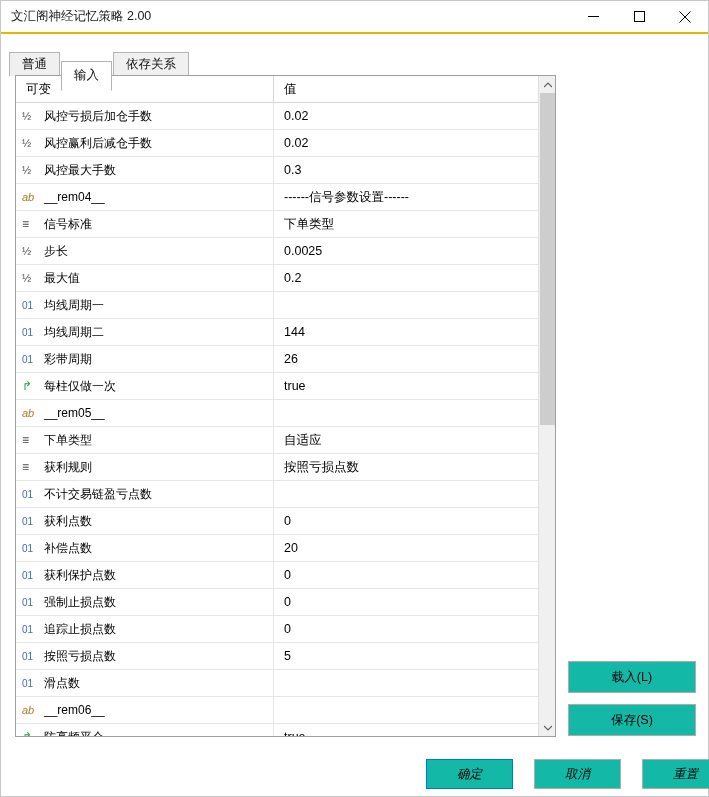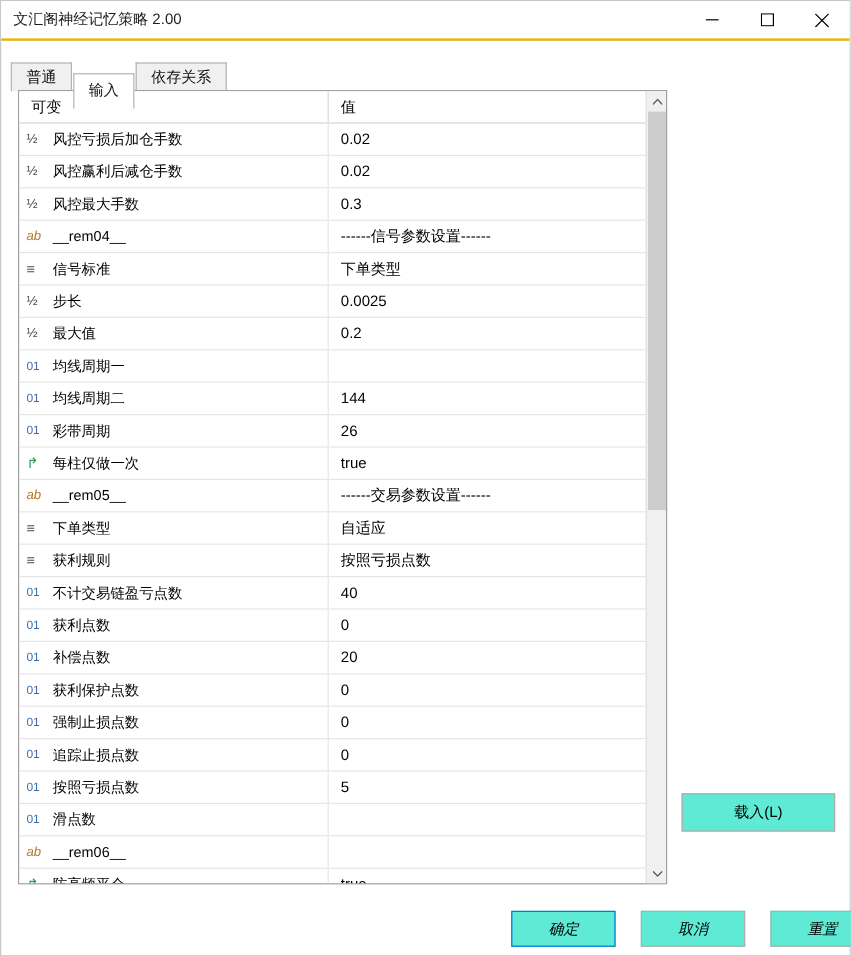--- a/index.html
+++ b/index.html
@@ -196,21 +196,21 @@
   
   .side-buttons {
     position: absolute;
     left: 567px;
     top: 660px;
     width: 126px;
   }
   .btn {
     font-family: "Liberation Sans", sans-serif;
     font-size: 12.5px;
-    background: #5eead4;
+    background: #14b8a6;
     border: 1px solid #adadad;
     color: #000;
     height: 30px;
     cursor: default;
     display: flex;
     align-items: center;
     justify-content: center;
     text-align: right;
   }
   .side-buttons .btn { width: 126px; margin-bottom: 11px; }
@@ -341,42 +341,40 @@
               <span class="type-icon t-bool">↱</span>
               <span class="name-text">每柱仅做一次</span>
             </div>
             <div class="cell-value">true</div>
           </div>
           <div class="row">
             <div class="cell-name">
               <span class="type-icon t-ab">ab</span>
               <span class="name-text">__rem05__</span>
             </div>
-            <div class="cell-value">------交易参数设置------</div>
           </div>
           <div class="row">
             <div class="cell-name">
               <span class="type-icon t-list">≡</span>
               <span class="name-text">下单类型</span>
             </div>
             <div class="cell-value">自适应</div>
           </div>
           <div class="row">
             <div class="cell-name">
               <span class="type-icon t-list">≡</span>
               <span class="name-text">获利规则</span>
             </div>
             <div class="cell-value">按照亏损点数</div>
           </div>
           <div class="row">
             <div class="cell-name">
               <span class="type-icon t-01">01</span>
               <span class="name-text">不计交易链盈亏点数</span>
             </div>
-            <div class="cell-value">40</div>
           </div>
           <div class="row">
             <div class="cell-name">
               <span class="type-icon t-01">01</span>
               <span class="name-text">获利点数</span>
             </div>
             <div class="cell-value">0</div>
           </div>
           <div class="row">
             <div class="cell-name">
@@ -445,20 +443,21 @@
       <div class="sb-btn bottom">
         <svg width="8" height="6" viewBox="0 0 8 6">
           <path d="M0 1 L4 5 L8 1" stroke="#606060" fill="none" stroke-width="1.2"></path>
         </svg>
       </div>
     </div>
   </div>
 
   <div class="side-buttons">
     <div class="btn">载入(L)</div>
+    <div class="btn">保存(S)</div>
   </div>
 
   <div class="bottom-buttons">
     <div class="btn default">确定</div>
     <div class="btn">取消</div>
     <div class="btn">重置</div>
   </div>
 
 </div>
 

